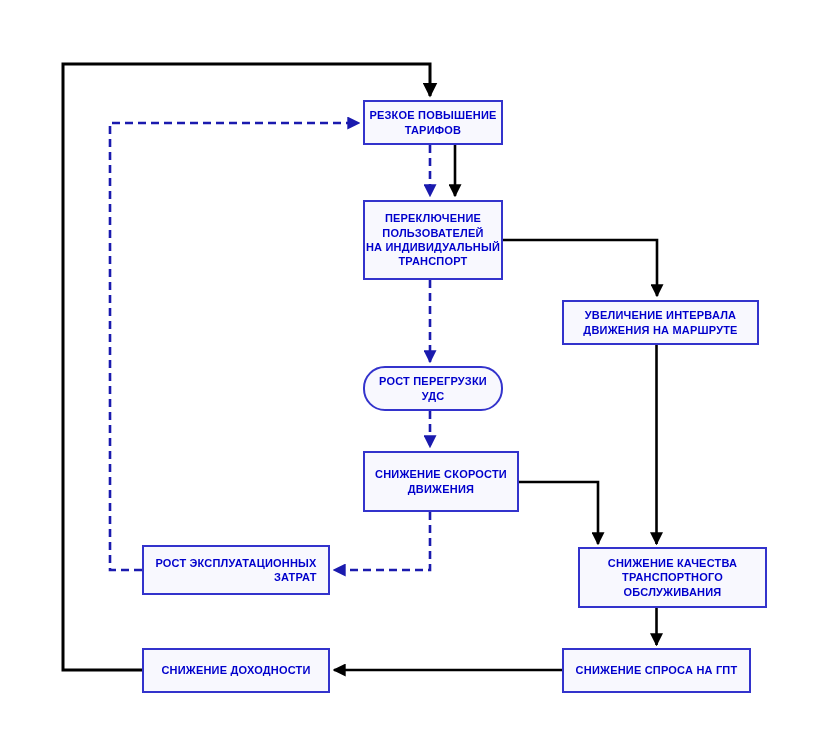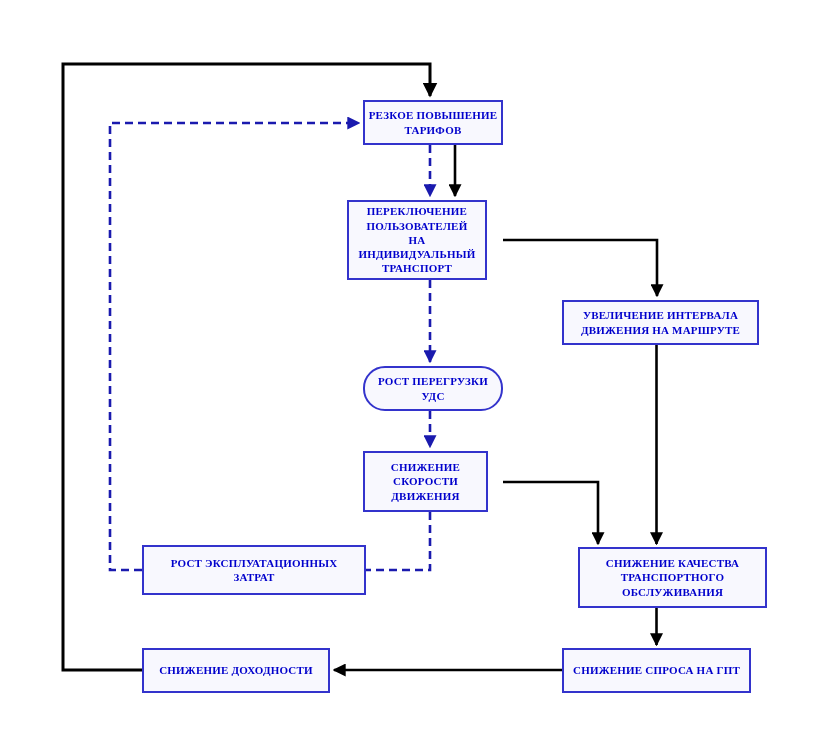--- a/index.html
+++ b/index.html
@@ -8,21 +8,21 @@
     --node-text:#0000cc;
     --solid-edge:#000000;
     --dashed-edge:#1a1aae;
     --bg:#ffffff;
   }
   html,body{margin:0;padding:0;background:var(--bg);}
   #canvas{
     position:relative;
     width:821px;height:735px;
     background:var(--bg);
-    font-family:Liberation Serif, serif;
+    font-family:Liberation Sans, sans-serif;
     overflow:hidden;
   }
   #edges{position:absolute;left:0;top:0;width:821px;height:735px;}
   .edge{fill:none;stroke-linejoin:miter;}
   .edge.solid{stroke:var(--solid-edge);stroke-width:2.6;}
   .edge.solid.thick{stroke-width:3;}
   .edge.dashed{stroke:var(--dashed-edge);stroke-width:2.6;stroke-dasharray:8 5;}
   .mk-black{fill:var(--solid-edge);}
   .mk-blue{fill:var(--dashed-edge);}
   .node{
@@ -65,35 +65,35 @@
     <path class="edge dashed" d="M430,145 L430,196" marker-end="url(#arrow-blue)"></path>
     <path class="edge dashed" d="M430,280 L430,362" marker-end="url(#arrow-blue)"></path>
     <path class="edge dashed" d="M430,411 L430,447" marker-end="url(#arrow-blue)"></path>
     <path class="edge dashed" d="M430,512 L430,570 L334,570" marker-end="url(#arrow-blue)"></path>
     <path class="edge dashed" d="M142,570 L110,570 L110,123 L359,123" marker-end="url(#arrow-blue)"></path>
   </svg>
 
   <div class="node" style="left:363px;top:100px;width:140px;height:45px;">РЕЗКОЕ ПОВЫШЕНИЕ
 ТАРИФОВ</div>
 
-  <div class="node" style="left:347px;top:200px;width:140px;height:80px;">ПЕРЕКЛЮЧЕНИЕ
+  <div class="node" style="left:363px;top:200px;width:140px;height:80px;">ПЕРЕКЛЮЧЕНИЕ
 ПОЛЬЗОВАТЕЛЕЙ
 НА ИНДИВИДУАЛЬНЫЙ
 ТРАНСПОРТ</div>
 
   <div class="node" style="left:562px;top:300px;width:197px;height:45px;">УВЕЛИЧЕНИЕ ИНТЕРВАЛА
 ДВИЖЕНИЯ НА МАРШРУТЕ</div>
 
   <div class="node" style="left:363px;top:366px;width:140px;height:45px;border-radius:22px;">РОСТ ПЕРЕГРУЗКИ
 УДС</div>
 
-  <div class="node" style="left:363px;top:451px;width:125px;height:61px;">СНИЖЕНИЕ СКОРОСТИ
+  <div class="node" style="left:363px;top:451px;width:156px;height:61px;">СНИЖЕНИЕ СКОРОСТИ
 ДВИЖЕНИЯ</div>
 
-  <div class="node" style="left:142px;top:545px;width:224px;height:50px;">РОСТ ЭКСПЛУАТАЦИОННЫХ
+  <div class="node" style="left:142px;top:545px;width:188px;height:50px;text-align:right;">РОСТ ЭКСПЛУАТАЦИОННЫХ
 ЗАТРАТ</div>
 
   <div class="node" style="left:562px;top:547px;width:189px;height:61px;margin-left:16px;">СНИЖЕНИЕ КАЧЕСТВА
 ТРАНСПОРТНОГО
 ОБСЛУЖИВАНИЯ</div>
 
   <div class="node" style="left:142px;top:648px;width:188px;height:45px;">СНИЖЕНИЕ ДОХОДНОСТИ</div>
 
   <div class="node" style="left:562px;top:648px;width:189px;height:45px;">СНИЖЕНИЕ СПРОСА НА ГПТ</div>
 

